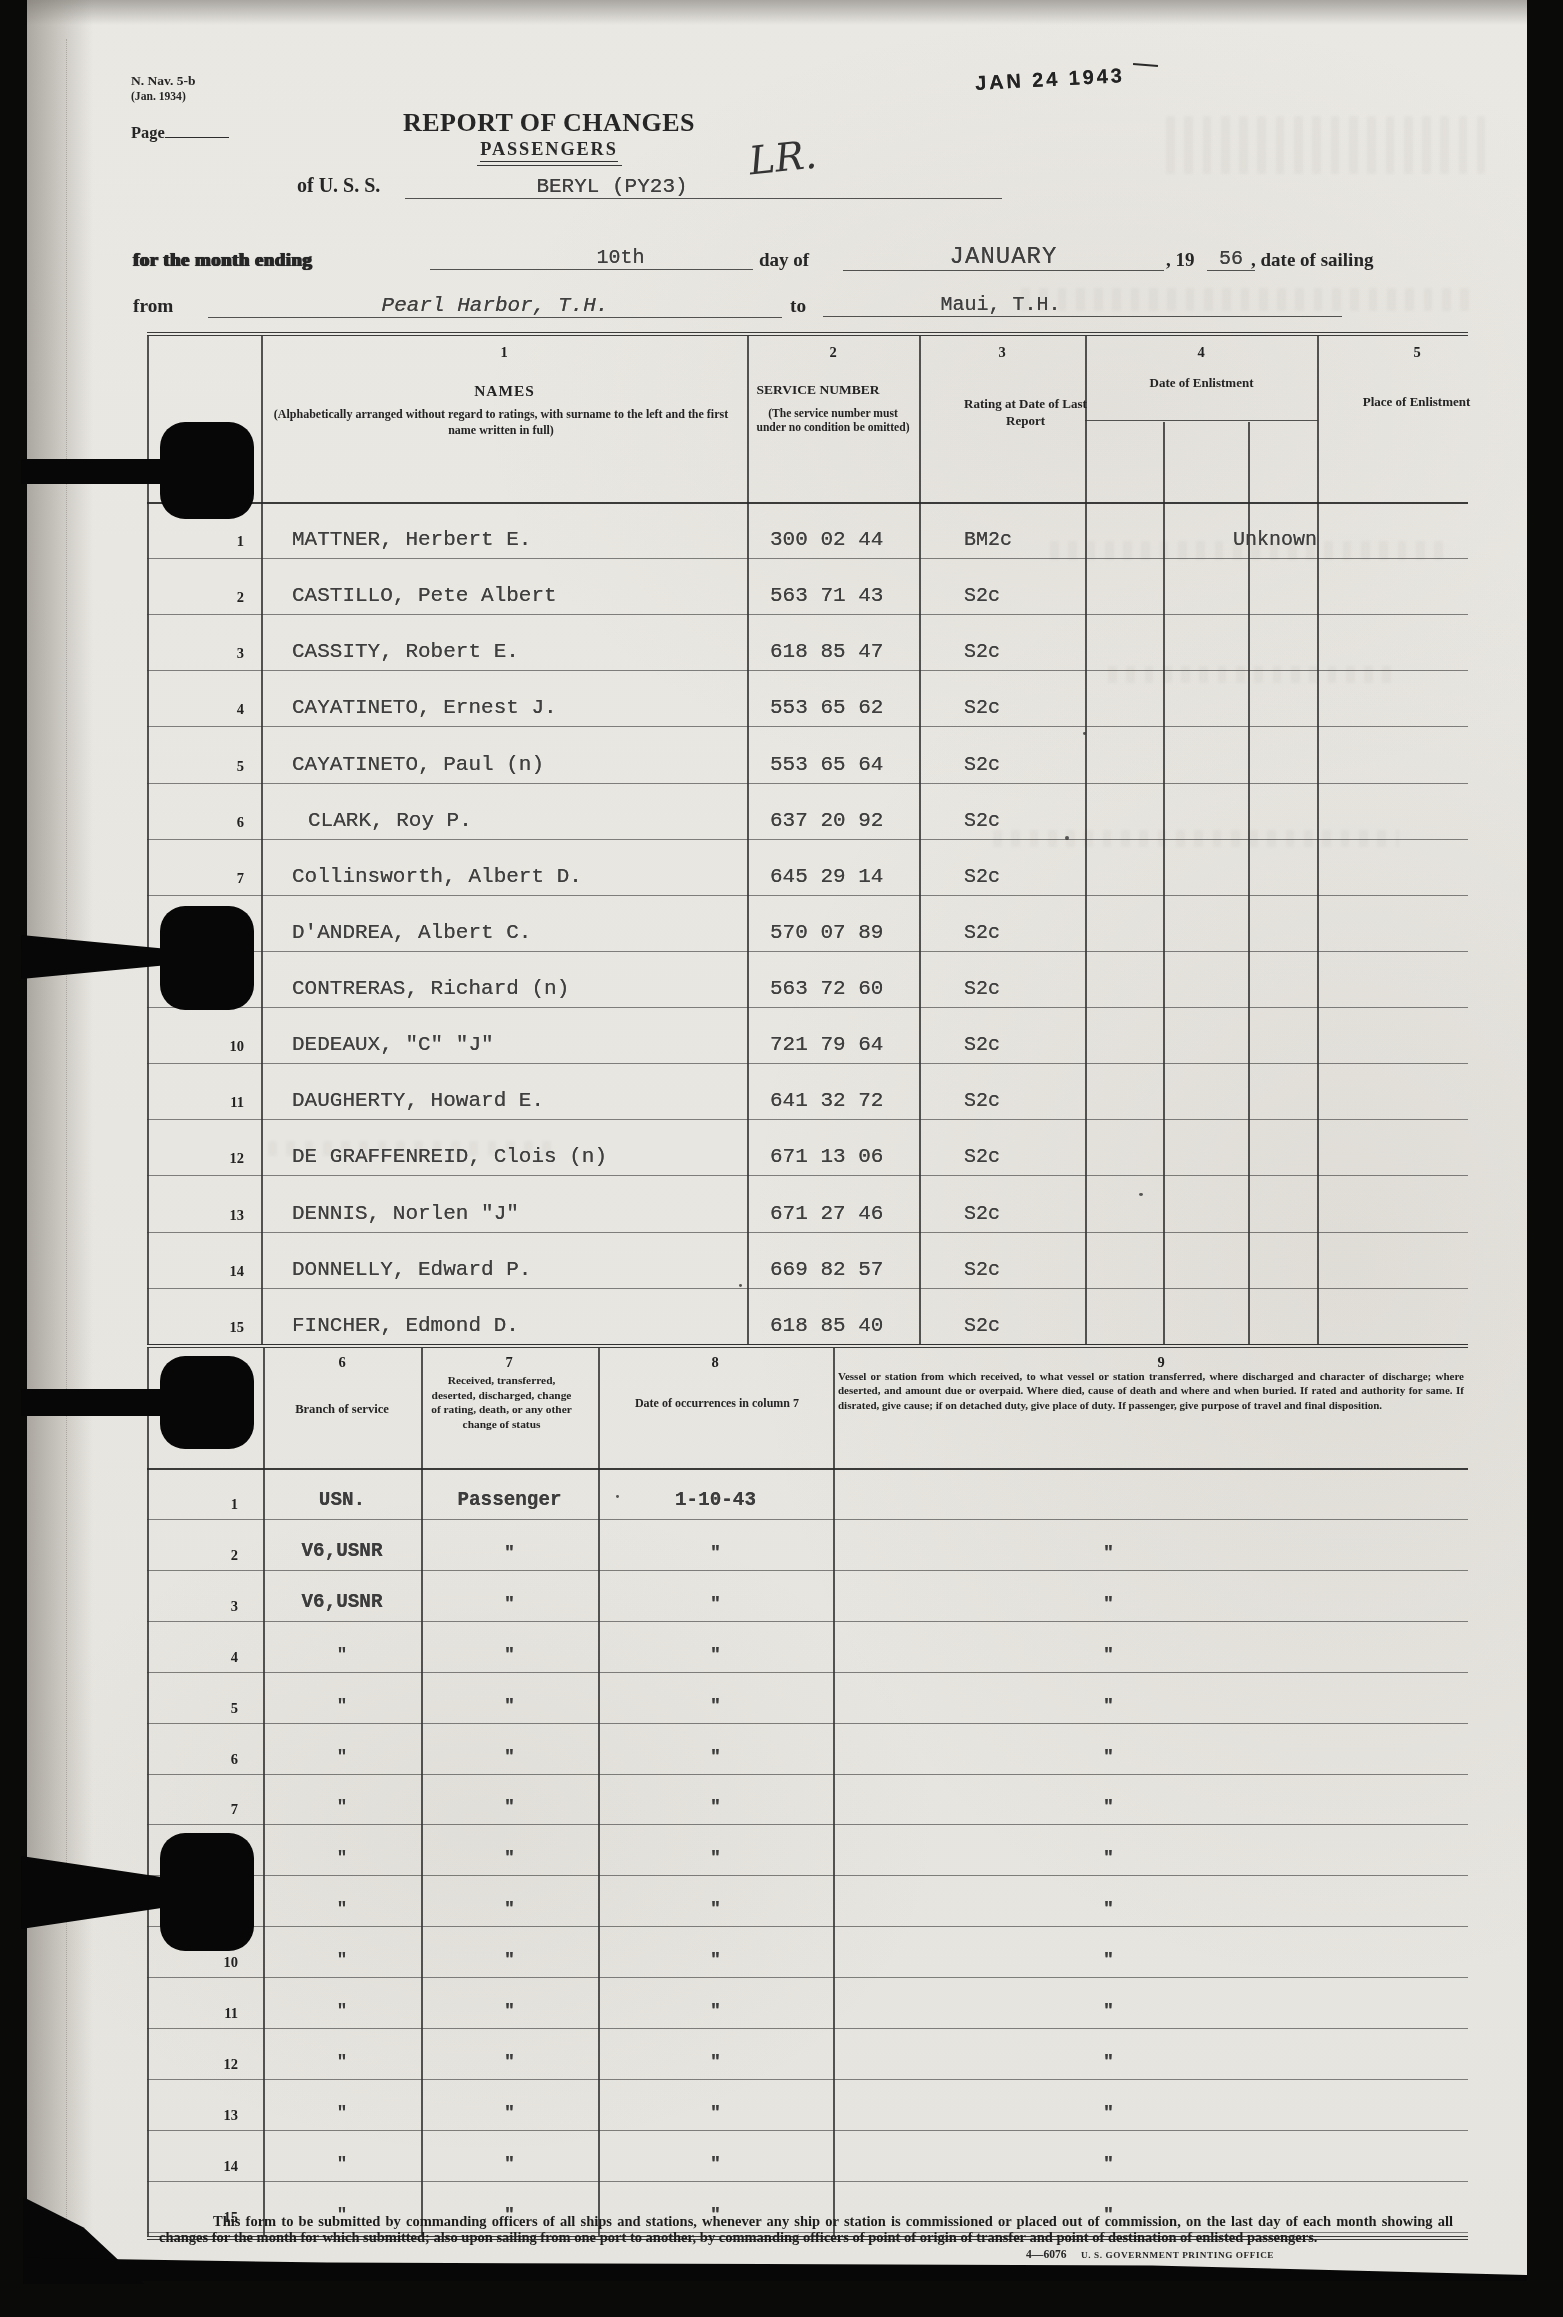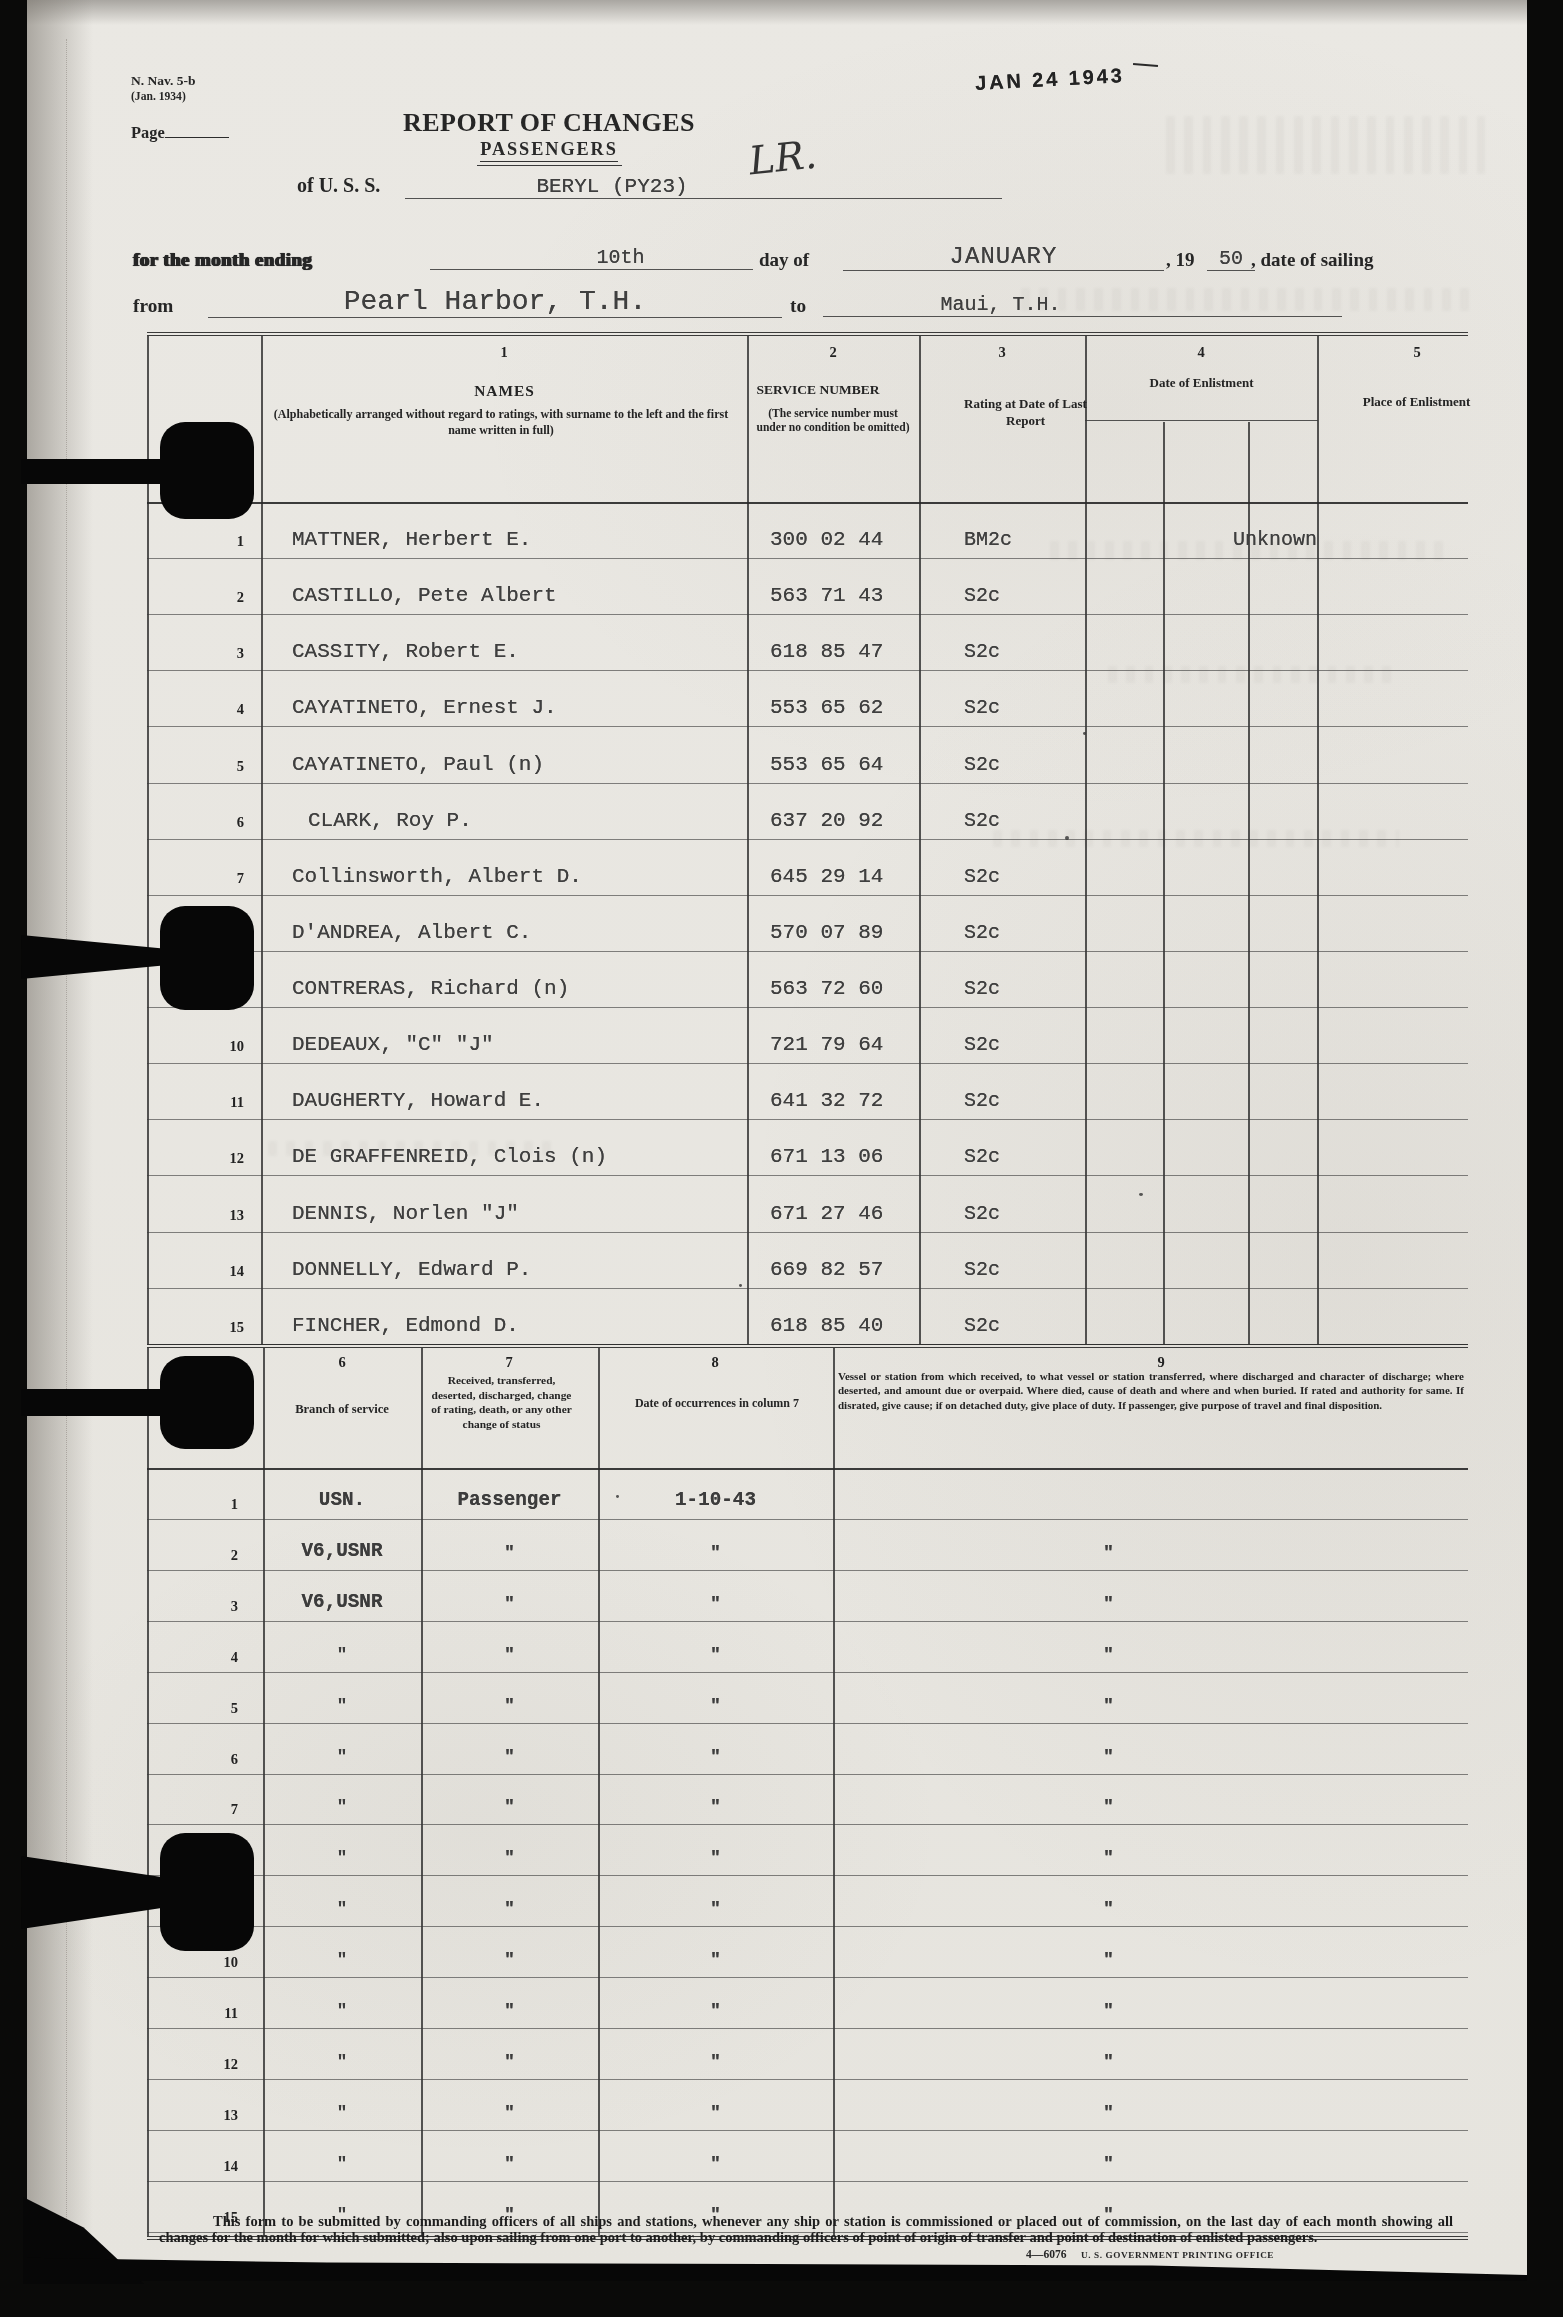--- a/index.html
+++ b/index.html
@@ -81,27 +81,27 @@
     <div class="a pr b smudge" style="left:106px;top:249px;font-size:19px;letter-spacing:0.4px;">for the month ending</div>
     <div class="a fill" style="left:403px;top:239px;width:323px;height:31px;padding-left:58px;box-sizing:border-box;">
       <span class="tw" style="font-size:20px;">10th</span>
     </div>
     <div class="a pr b" style="left:732px;top:249px;font-size:19px;">day of</div>
     <div class="a fill" style="left:816px;top:239px;width:321px;height:31px;">
       <span class="tw" style="font-size:24px;letter-spacing:1px;">JANUARY</span>
     </div>
     <div class="a pr b" style="left:1139px;top:249px;font-size:19px;">, 19</div>
     <div class="a fill" style="left:1180px;top:239px;width:48px;height:31px;">
-      <span class="tw" style="font-size:20px;">50</span>
+      <span class="tw" style="font-size:20px;">56</span>
     </div>
     <div class="a pr b" style="left:1224px;top:249px;font-size:19px;">, date of sailing</div>
 
     <div class="a pr b" style="left:106px;top:295px;font-size:19.3px;">from</div>
     <div class="a fill" style="left:181px;top:286px;width:574px;height:31px;">
-      <span class="tw" style="font-size:28px;">Pearl Harbor, T.H.</span>
+      <span class="tw" style="font-size:21px;font-style:italic;">Pearl Harbor, T.H.</span>
     </div>
     <div class="a pr b" style="left:763px;top:295px;font-size:19.3px;">to</div>
     <div class="a fill" style="left:796px;top:286px;width:519px;height:31px;padding-right:164px;box-sizing:border-box;">
       <span class="tw" style="font-size:20px;">Maui, T.H.</span>
     </div>
 
     <div class="a t1" style="left:120px;top:332px;width:1321px;height:1008px;">
       <div class="a v" style="left:0;"></div>
       <div class="a v" style="left:114px;"></div>
       <div class="a v" style="left:600px;"></div>

